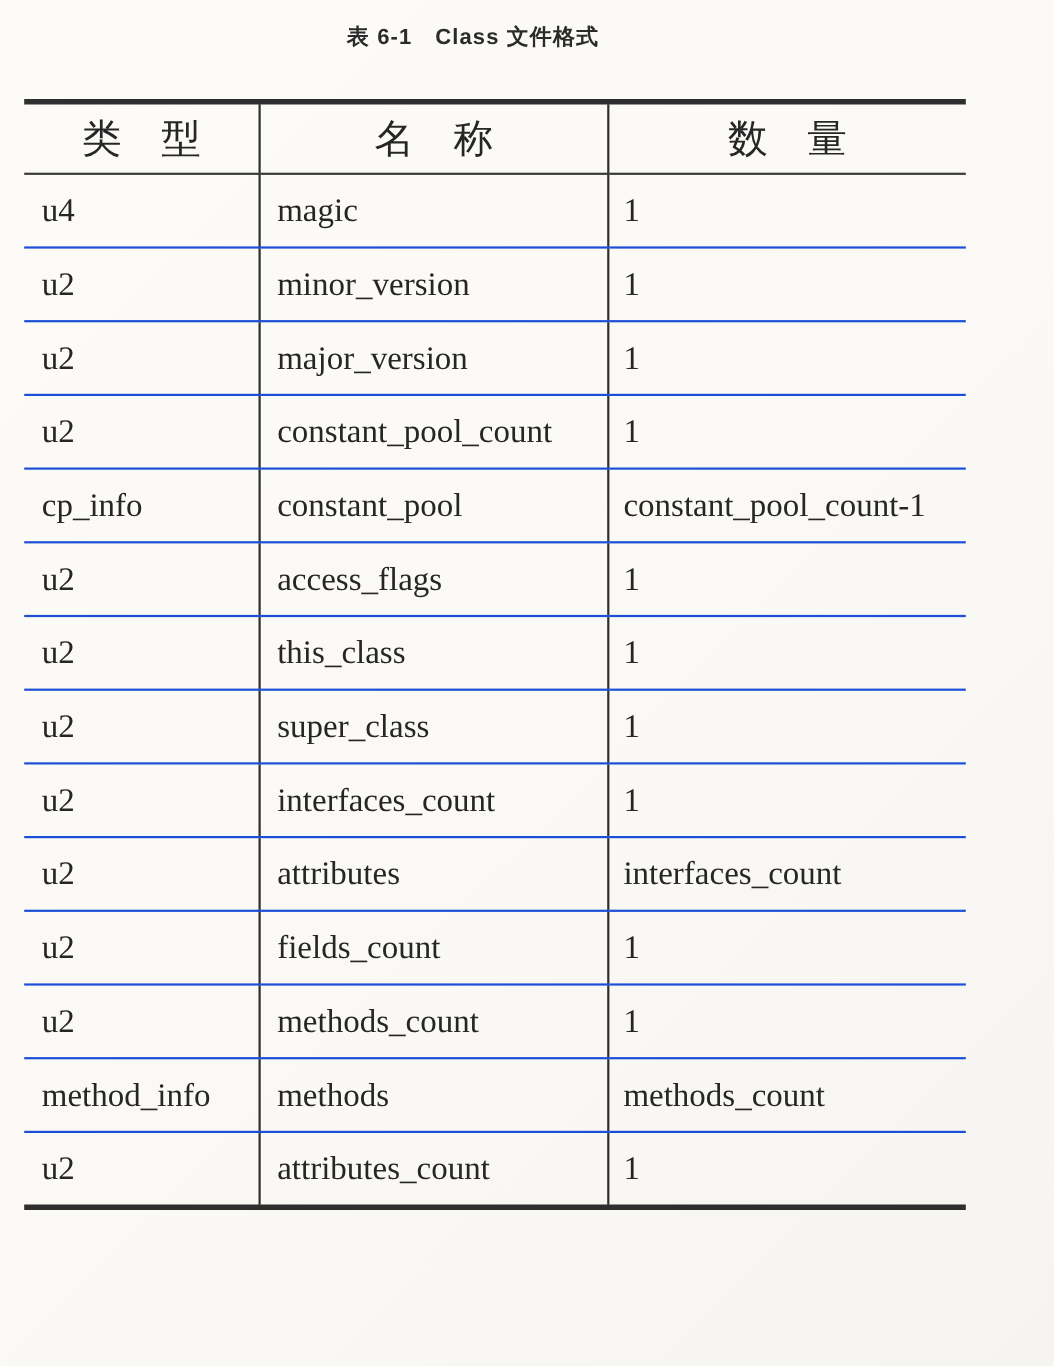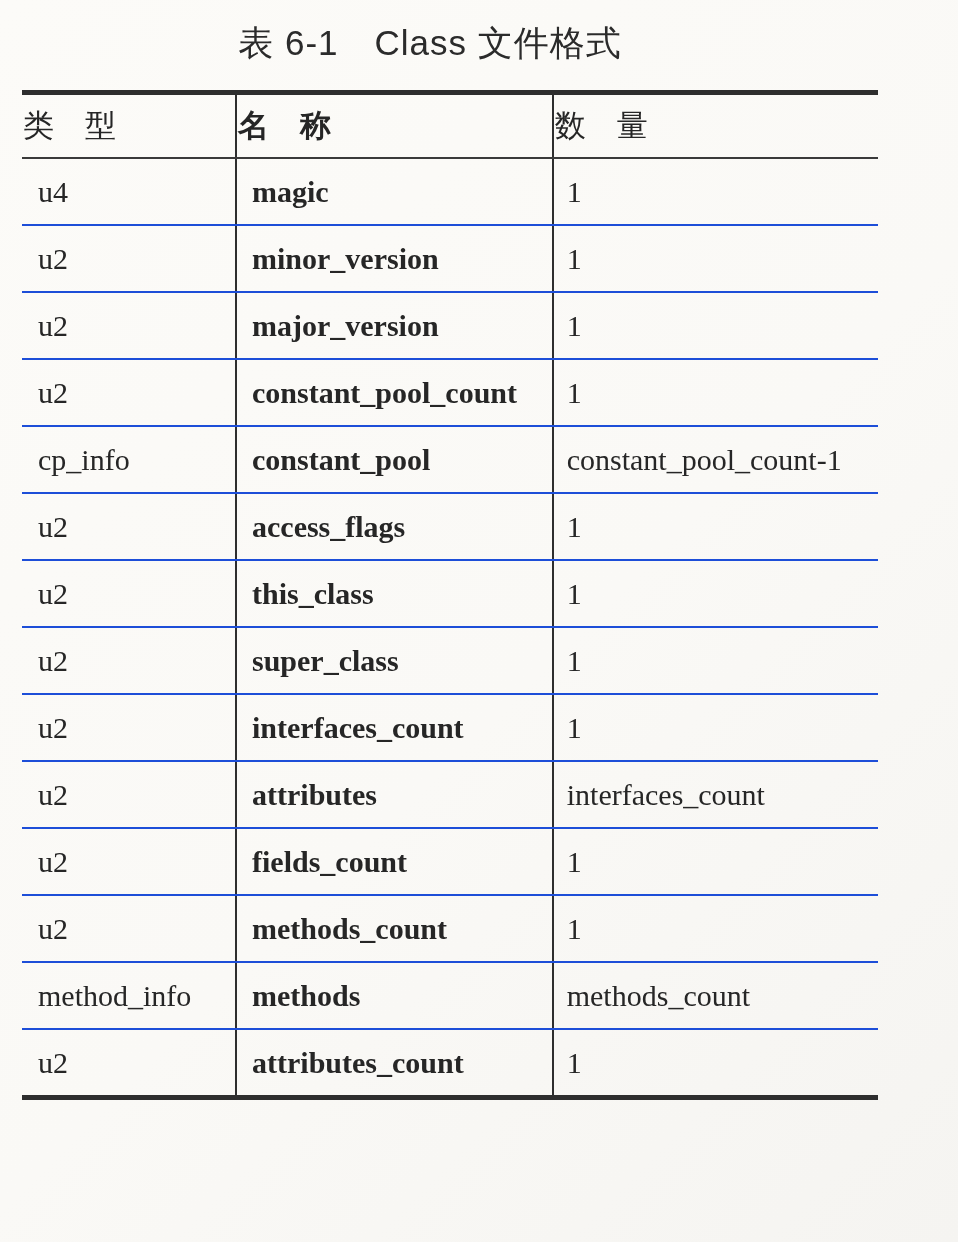--- a/index.html
+++ b/index.html
@@ -14,22 +14,22 @@
     font-family: "Liberation Serif", serif;
     overflow: hidden;
   }
   .table-title {
     position: absolute;
     top: 20px;
     left: 0px;
     width: 860px;
     text-align: center;
     font-family: "Liberation Sans", sans-serif;
-    font-size: 35px;
-    font-weight: normal;
+    font-size: 20px;
+    font-weight: bold;
     letter-spacing: 1px;
     color: #2b2b2b;
     white-space: pre;
   }
   table.fmt {
     position: absolute;
     left: 22px;
     top: 90px;
     width: 856px;
     border-collapse: collapse;
@@ -38,43 +38,43 @@
   }
   table.fmt, th.hd, td.cell {
     color: #262626;
   }
   table.fmt {
     border-top: 5px solid #2e2e2e;
     border-bottom: 5px solid #2e2e2e;
   }
   th.hd {
     height: 60px;
-    font-size: 31px;
+    font-size: 36px;
     font-weight: normal;
-    text-align: left;
+    text-align: center;
     vertical-align: middle;
     border-bottom: 2px solid #3a3a3a;
     white-space: pre;
   }
   td.cell {
     height: 63px;
     font-size: 30px;
     vertical-align: middle;
     border-bottom: 2px solid #1d4ed8;
     white-space: nowrap;
     overflow: hidden;
   }
   tr.body-row:last-child td.cell {
     border-bottom: none;
   }
   .col-type  { width: 25%; }
   .col-name  { width: 37%; }
   .col-count { width: 38%; }
   td.c0, th.h0 { border-right: 2px solid #2e2e2e; }
-  td.c1, th.h1 { border-right: 2px solid #2e2e2e; font-weight: bold; }
+  td.c1, th.h1 { border-right: 2px solid #2e2e2e; }
   td.c0 { padding-left: 16px; }
   td.c1 { padding-left: 15px; margin-top: 37px; }
   td.c2 { padding-left: 13px; }
 </style>
 </head>
 <body>
 
 <div class="table-title">表 6-1　Class 文件格式</div>
 
 <table class="fmt">

